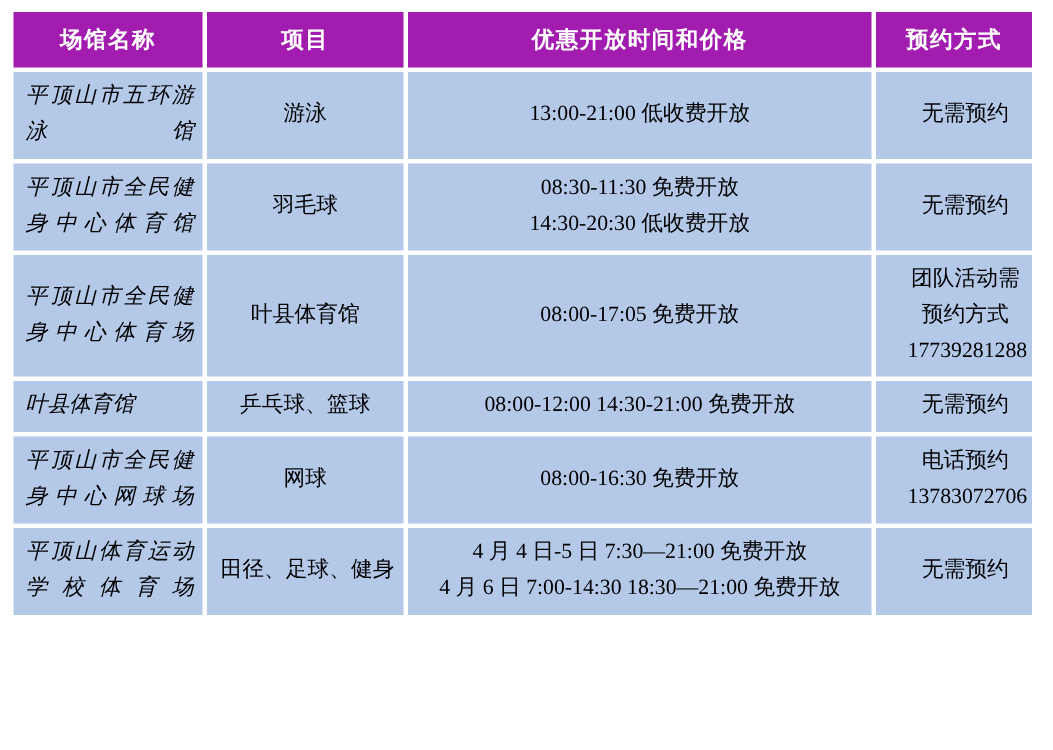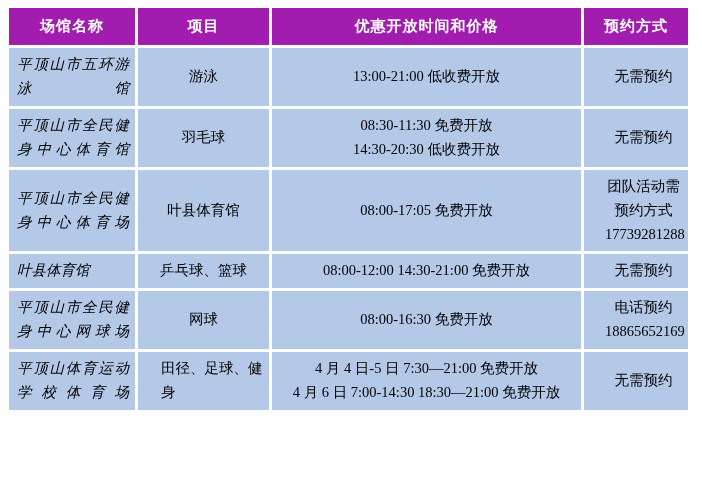--- a/index.html
+++ b/index.html
@@ -56,21 +56,21 @@
     text-align-last: justify;
     text-justify: inter-character;
     padding-left: 8px;
     font-style: italic;
   }
   td.cell-venue.no-stretch {
     text-align: left;
     text-align-last: left;
   }
   td.cell-sport   { text-align: center; margin-left: 18px; }
-  td.cell-sport.align-left { text-align: left; padding-left: 23px; }
+  td.cell-sport.align-left { text-align: left; padding-left: 9px; }
   td.cell-hours   { text-align: center; }
   td.cell-booking { text-align: center; padding-left: 21px; }
   .line { display: block; }
   .nowrapnum { white-space: nowrap; }
 </style>
 </head>
 <body>
 
 <div id="venue-table-wrap">
   <table class="venue-table">
@@ -133,21 +133,21 @@
           </td>
         </tr>
         <tr>
           <td class="cell-venue">平顶山市全民健身中心网球场</td>
           <td class="cell-sport">网球</td>
           <td class="cell-hours">
             <span class="line">08:00-16:30  免费开放</span>
           </td>
           <td class="cell-booking">
             <span class="line">电话预约</span>
-            <span class="line nowrapnum">18865652169</span>
+            <span class="line nowrapnum">13783072706</span>
           </td>
         </tr>
         <tr>
           <td class="cell-venue">平顶山体育运动学校体育场</td>
           <td class="cell-sport align-left">田径、足球、健身</td>
           <td class="cell-hours">
             <span class="line">4 月 4 日-5 日  7:30—21:00  免费开放</span>
             <span class="line">4 月 6 日  7:00-14:30 18:30—21:00  免费开放</span>
           </td>
           <td class="cell-booking">

